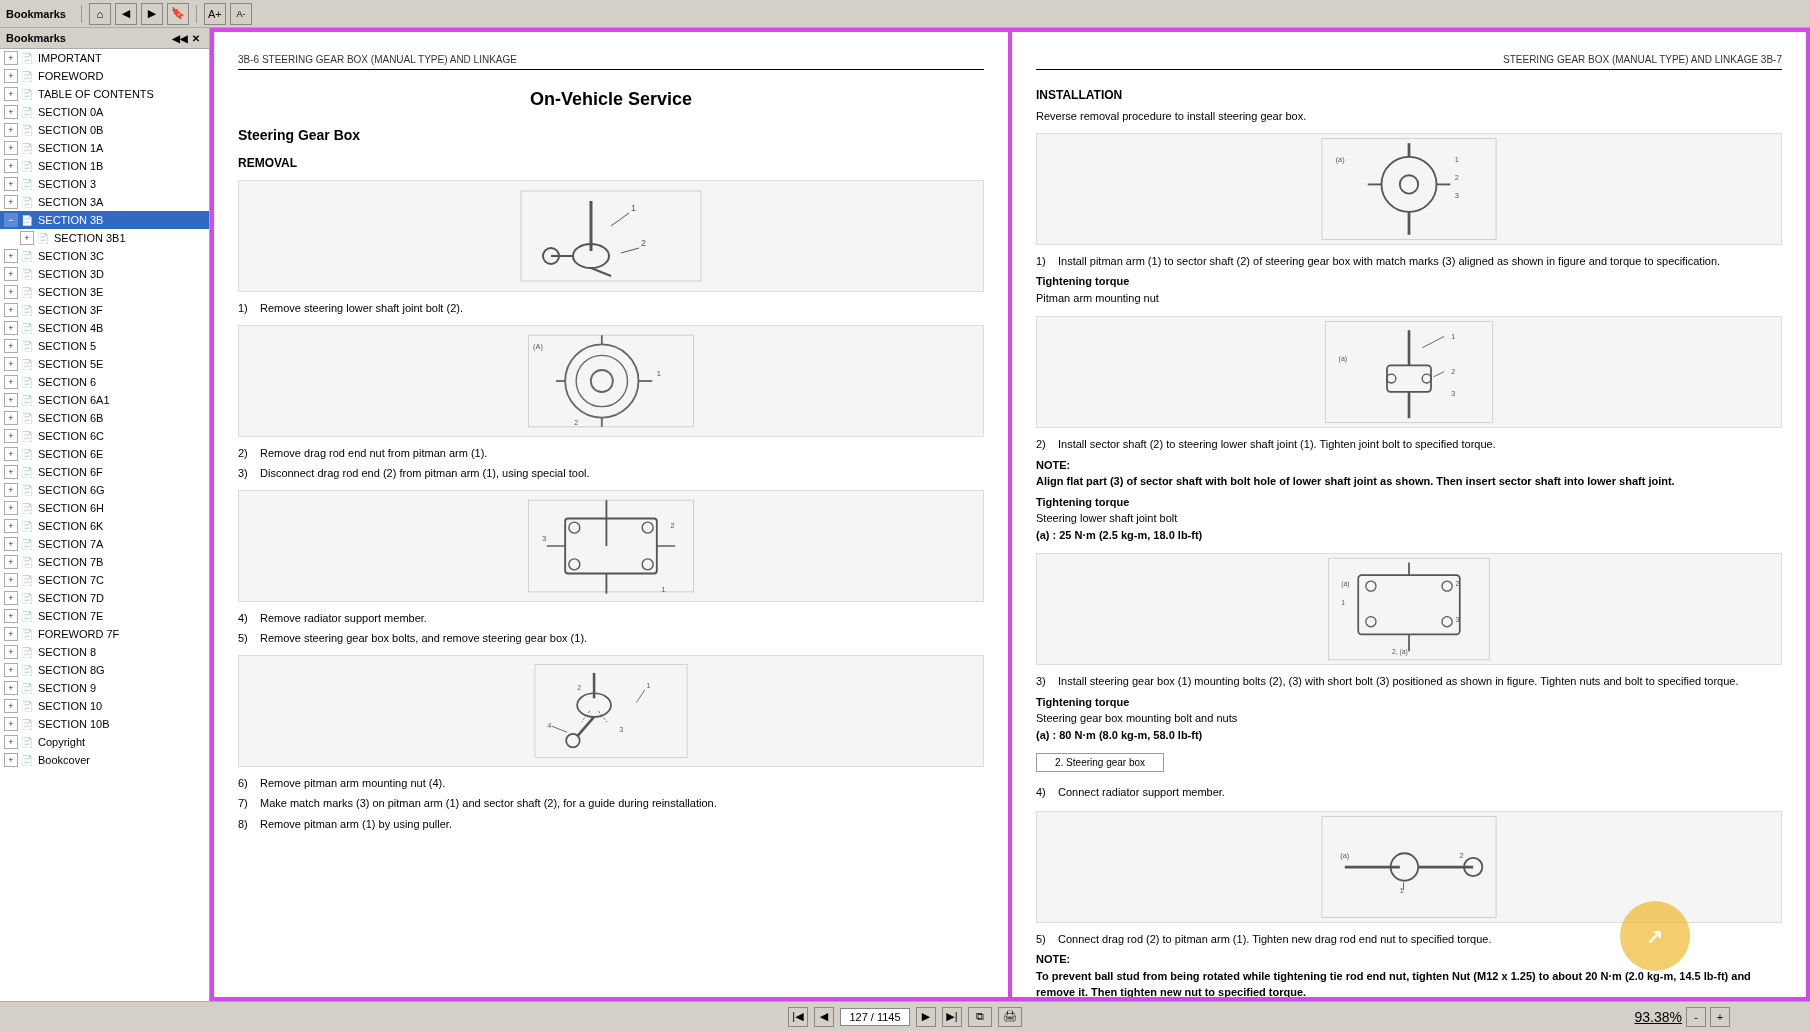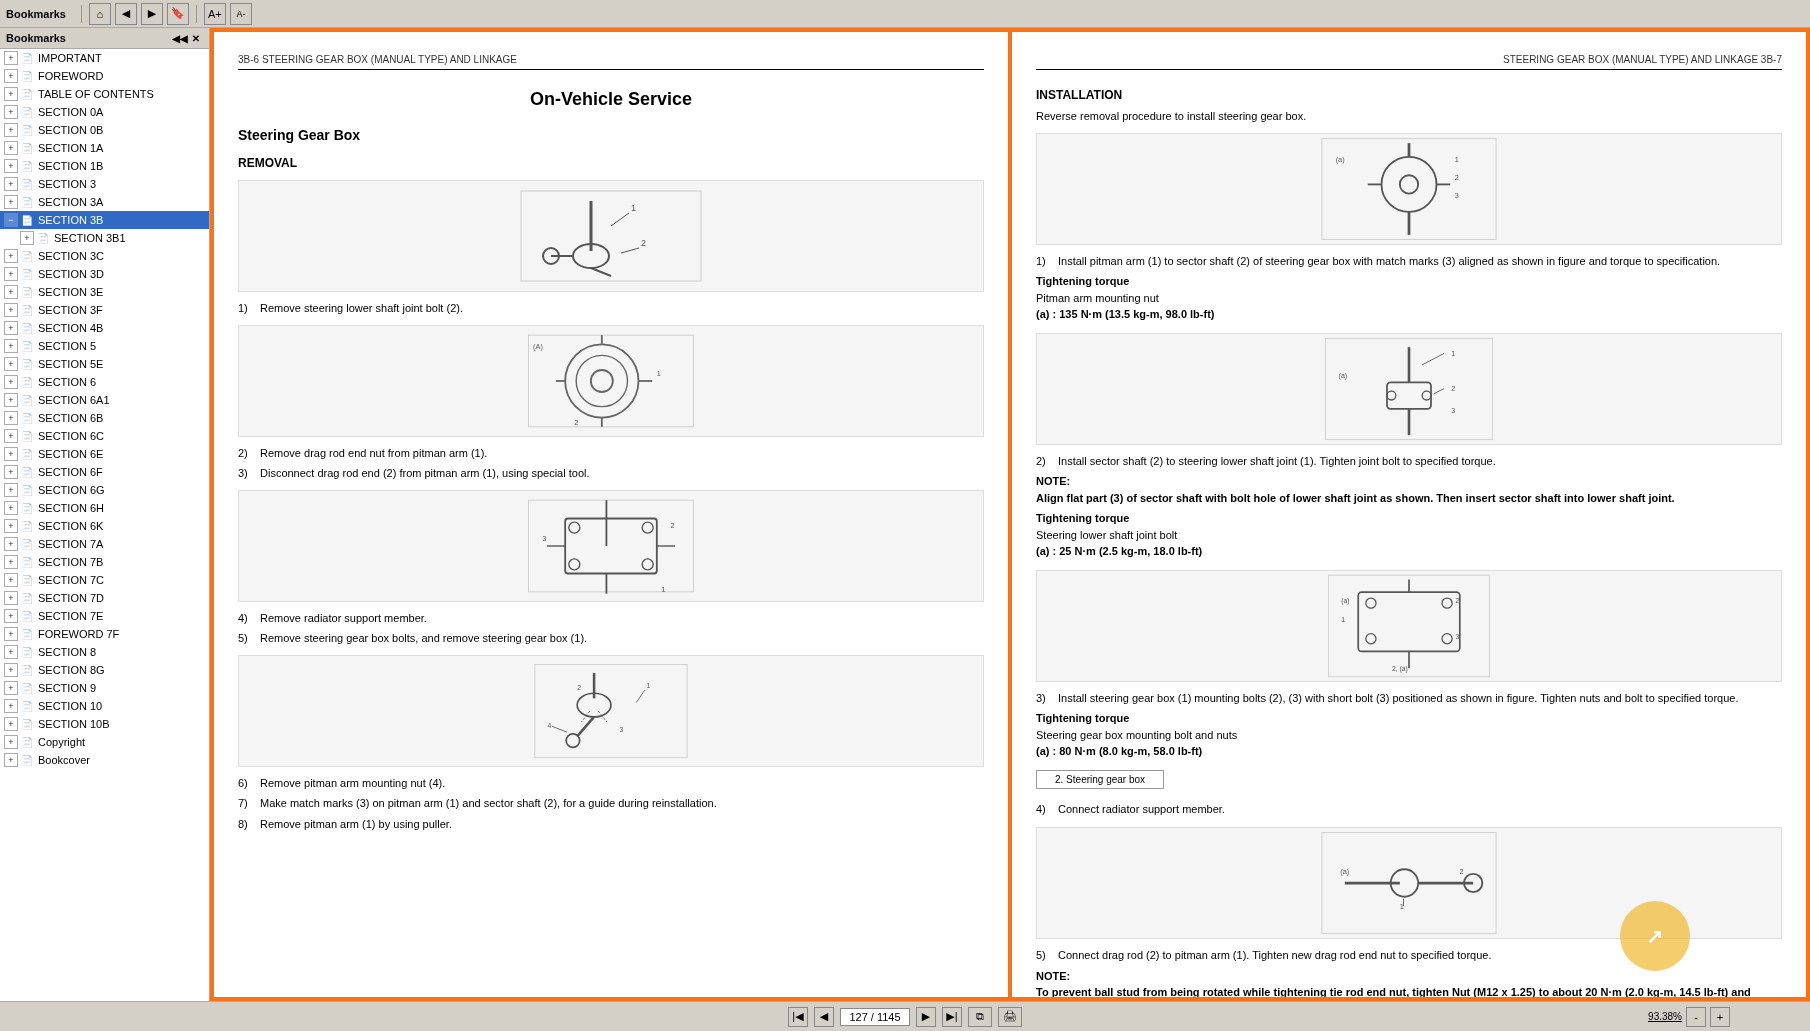--- a/index.html
+++ b/index.html
@@ -91,21 +91,21 @@
       display: flex; align-items: center; justify-content: center;
       font-size: 10px;
     }
     .sidebar-item .item-label { flex: 1; }
 
     
     .content-area {
       flex: 1;
       display: flex;
       overflow: hidden;
-      background: #f97316;
+      background: #d946ef;
       gap: 4px;
       padding: 4px;
     }
 
     .page-panel {
       background: #fff;
       flex: 1;
       overflow-y: auto;
       overflow-x: hidden;
       padding: 20px 24px;
@@ -179,21 +179,21 @@
       font-size: 11px;
       padding: 0 2px;
     }
     .bottom-right {
       position: absolute;
       right: 80px;
       display: flex;
       align-items: center;
       gap: 4px;
     }
-    .zoom-label { font-size: 10px; text-decoration: underline; }
+    .zoom-label { font-size: 14px; text-decoration: underline; }
 
     
     .watermark {
       position: absolute;
       bottom: 60px;
       right: 120px;
       width: 70px;
       height: 70px;
       border-radius: 50%;
       background: #f0b830;
@@ -605,21 +605,20 @@
               <text x="20" y="30" font-size="8" fill="#555">(a)</text>
             </svg>
           </div>
           <div class="step-item">
             <span class="step-num">1)</span>
             <span>Install pitman arm (1) to sector shaft (2) of steering gear box with match marks (3) aligned as shown in figure and torque to specification.</span>
           </div>
           <div class="tightening-box">
             <div class="tightening-label">Tightening torque</div>
             <div class="tightening-value">Pitman arm mounting nut</div>
-            <div class="tightening-value" style="font-weight:bold;">(a) : 135 N·m (13.5 kg-m, 98.0 lb-ft)</div>
           </div>
         </div>
 
         <div class="install-step">
           <div class="diagram-stub">
             <svg viewBox="0 0 200 125" xmlns="http://www.w3.org/2000/svg">
               <rect x="5" y="5" width="190" height="115" fill="#f5f5f5" stroke="#ccc"></rect>
 
               <line x1="100" y1="15" x2="100" y2="55" stroke="#555" stroke-width="3"></line>
               <rect x="75" y="55" width="50" height="30" fill="none" stroke="#555" stroke-width="2" rx="4"></rect>

